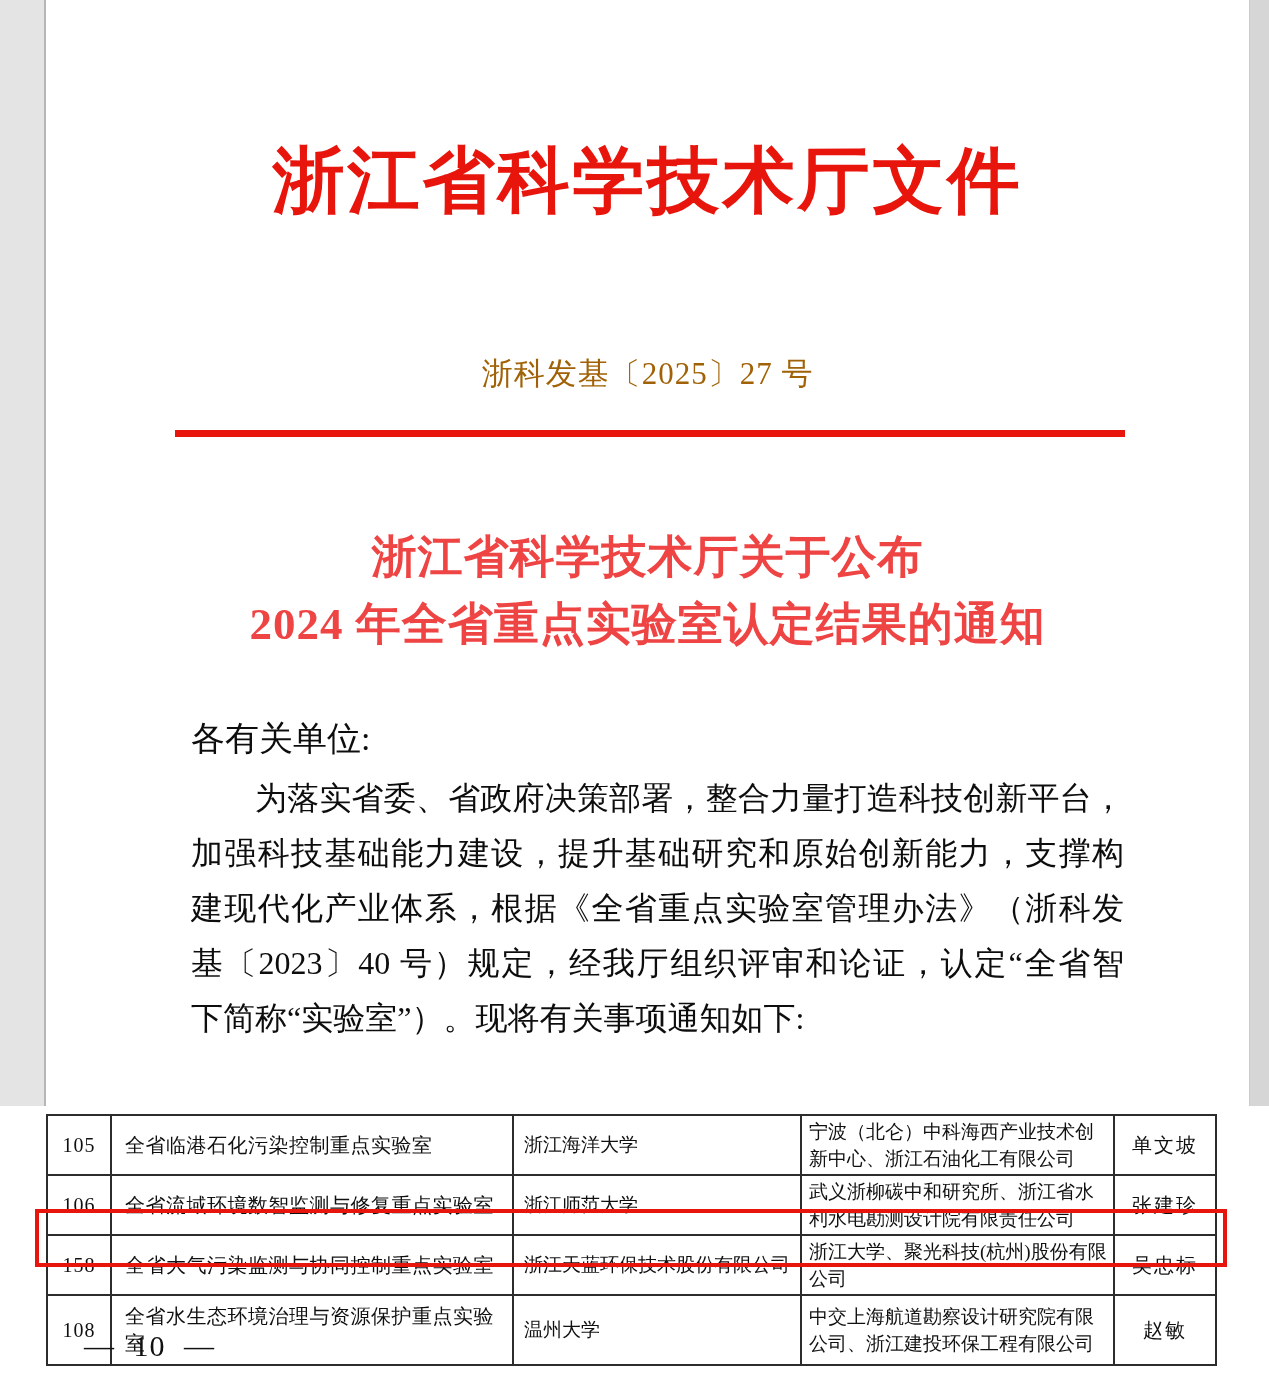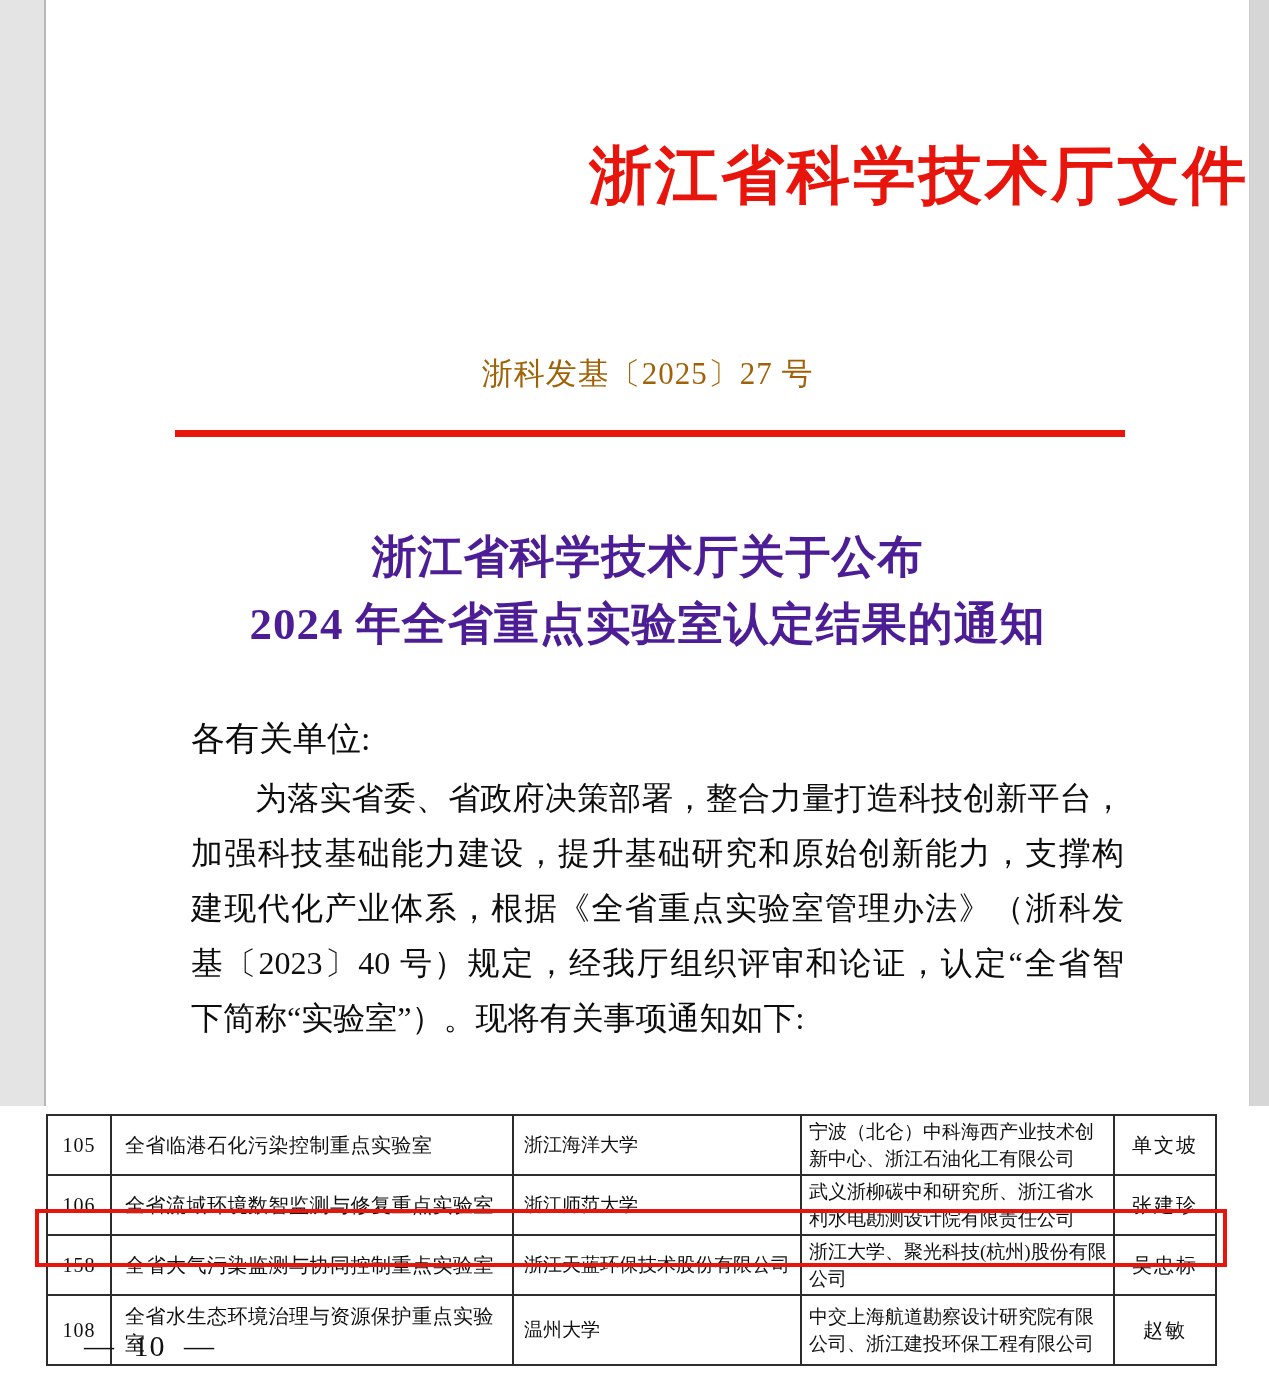--- a/index.html
+++ b/index.html
@@ -30,23 +30,23 @@
     width: 1206px; height: 1108px;
     background: #ffffff;
     border-left: 2px solid #b6b6b6;
     border-right: 1px solid #cccccc;
   }
 
   .red-title {
     position: absolute;
     top: 140px; left: 0;
     width: 100%;
-    text-align: right;
+    text-align: center;
     color: var(--accent-red);
-    font-size: 63px;
+    font-size: 72px;
     font-weight: 700;
     letter-spacing: 3px;
     line-height: 1.15;
     white-space: nowrap;
   }
 
   .doc-number {
     position: absolute;
     top: 353px; left: 0;
     width: 100%;
@@ -61,21 +61,21 @@
     top: 430px; left: 129px;
     width: 950px; height: 7px;
     background: var(--accent-red);
   }
 
   .notice-title {
     position: absolute;
     top: 524px; left: 0;
     width: 100%;
     text-align: center;
-    color: #4c1d95;
+    color: #ef4444;
     font-size: 45px;
     font-weight: 700;
     line-height: 67px;
     letter-spacing: 1px;
   }
 
   .salutation {
     position: absolute;
     top: 716px; left: 145px;
     font-size: 34px;

